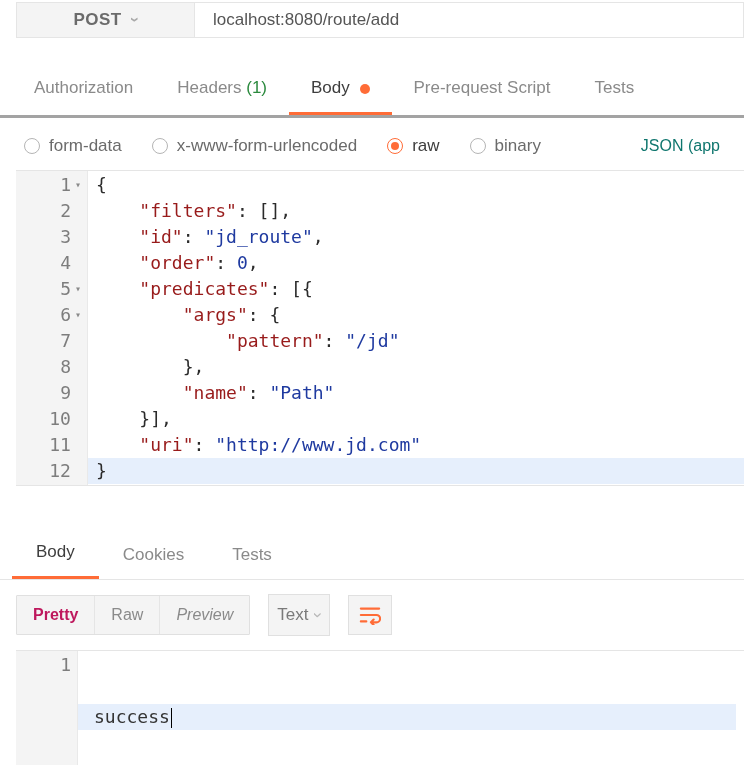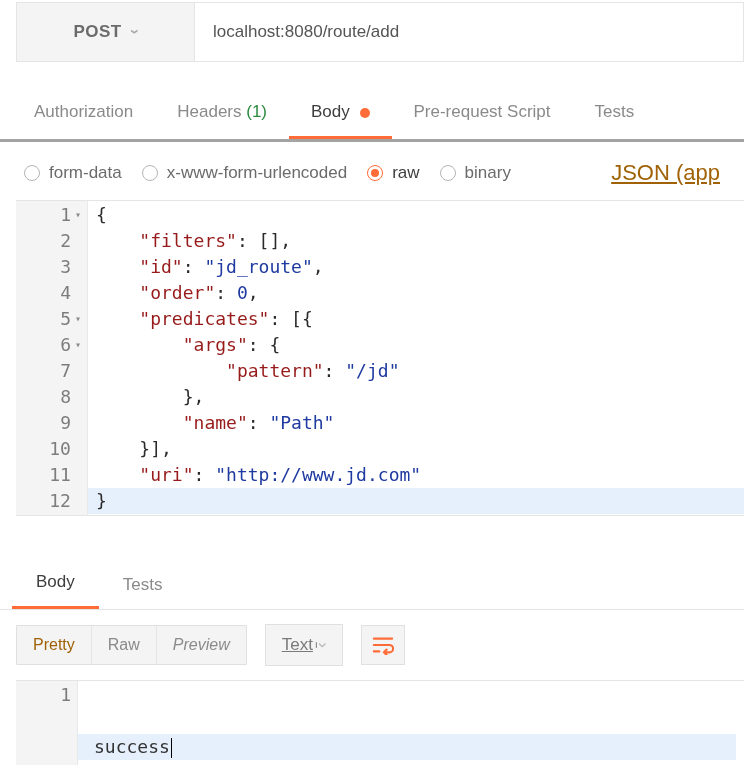--- a/index.html
+++ b/index.html
@@ -7,21 +7,21 @@
     margin: 0; padding: 0;
     font-family: -apple-system, "Helvetica Neue", Arial, sans-serif;
     font-size: 17px;
     background: #fff;
     color: #333;
     width: 744px;
   }
   .request-row {
     display: flex;
     align-items: stretch;
-    height: 60px;
+    height: 36px;
     margin: 2px 0 0 0;
   }
   .method-btn {
     width: 178px;
     background: #f4f4f4;
     border: 1px solid #e5e5e5;
     border-right: none;
     display: flex;
     align-items: center;
     justify-content: center;
@@ -73,21 +73,21 @@
     border-radius: 50%;
     background: #ff6c37;
     margin-left: 5px;
     vertical-align: middle;
   }
 
   .body-type-row {
     display: flex;
     align-items: center;
     padding: 18px 24px 14px;
-    gap: 20px;
+    gap: 30px;
     font-size: 17px;
     color: #6b6b6b;
   }
   .radio-opt {
     display: flex;
     align-items: center;
     gap: 9px;
     cursor: pointer;
   }
   .radio-ind {
@@ -100,26 +100,25 @@
   }
   .radio-opt.selected .radio-ind::after {
     content: "";
     width: 8px; height: 8px;
     border-radius: 50%;
     background: #ff6c37;
   }
   .radio-opt.selected .radio-ind { border-color: #ff6c37; }
   .radio-opt.selected .rlabel { color: #3e3e3e; }
   .mime-picker {
-    color: #a16207;
+    color: #0f766e;
     margin-left: auto;
-    font-size: 22px;
+    font-size: 16px;
     cursor: pointer;
     padding-right: 0;
-    text-decoration: underline;
   }
 
   .code-editor {
     border: 1px solid #e5e5e5;
     border-left: none;
     border-right: none;
     background: #fff;
     font-family: "SFMono-Regular", Menlo, Consolas, monospace;
     font-size: 18px;
     line-height: 26px;
@@ -182,31 +181,30 @@
     overflow: hidden;
   }
   .seg-btn {
     padding: 10px 16px;
     color: #8a8a8a;
     cursor: pointer;
     font-size: 16px;
     border-right: 1px solid #e5e5e5;
   }
   .seg-btn:last-child { border-right: none; font-style: italic; }
-  .seg-btn.active { color: #a16207; }
+  .seg-btn.active { color: #be185d; font-weight: bold; }
   .lang-btn {
-    padding: 10px 16px;
+    padding: 10px 8px;
     border: 1px solid #e0e0e0;
     background: #f4f4f4;
     color: #7a7a7a;
     display: flex;
     align-items: center;
     gap: 7px;
     cursor: pointer;
-    text-decoration: underline;
   }
   .wrap-btn {
     width: 44px; height: 40px;
     border: 1px solid #e0e0e0;
     background: #f4f4f4;
     display: flex;
     align-items: center;
     justify-content: center;
     cursor: pointer;
   }
@@ -346,20 +344,23 @@
 <span>    <span class="pun">}</span><span class="pun">]</span><span class="pun">,</span></span>
 <span>    <span class="keyq">"uri"</span><span class="pun">:</span> <span class="str">"http://www.jd.com"</span></span>
 <span class="last-line"><span class="pun">}</span></span></div>
 </div>
 
 <div class="resp-tabs">
   <div class="resp-tab active">
     <span>Body</span>
   </div>
   <div class="resp-tab">
+    <span>Cookies</span>
+  </div>
+  <div class="resp-tab">
     <span>Tests</span>
   </div>
 </div>
 
 <div class="resp-toolbar">
   <div class="seg-group">
     <div class="seg-btn active"><span>Pretty</span></div>
     <div class="seg-btn"><span>Raw</span></div>
     <div class="seg-btn"><span>Preview</span></div>
   </div>

